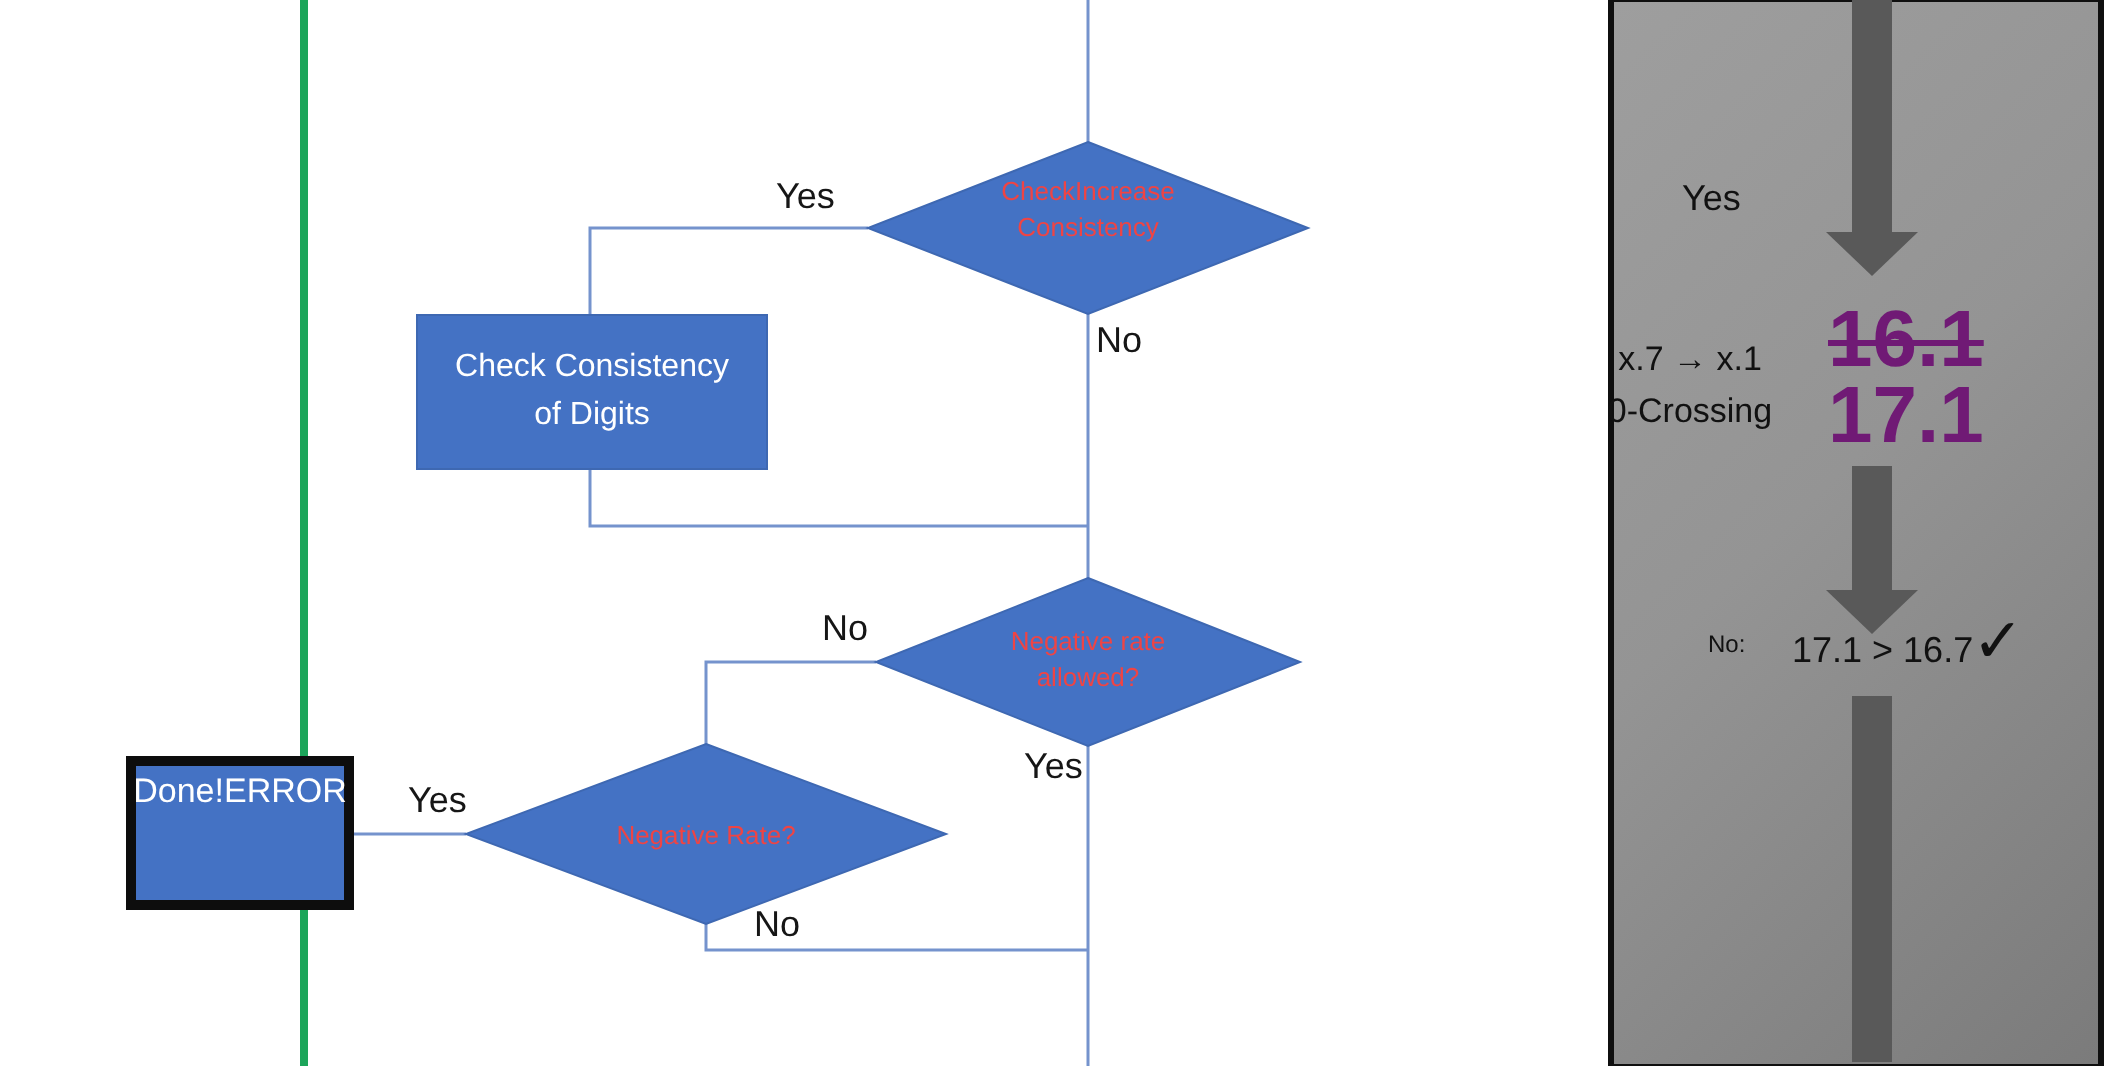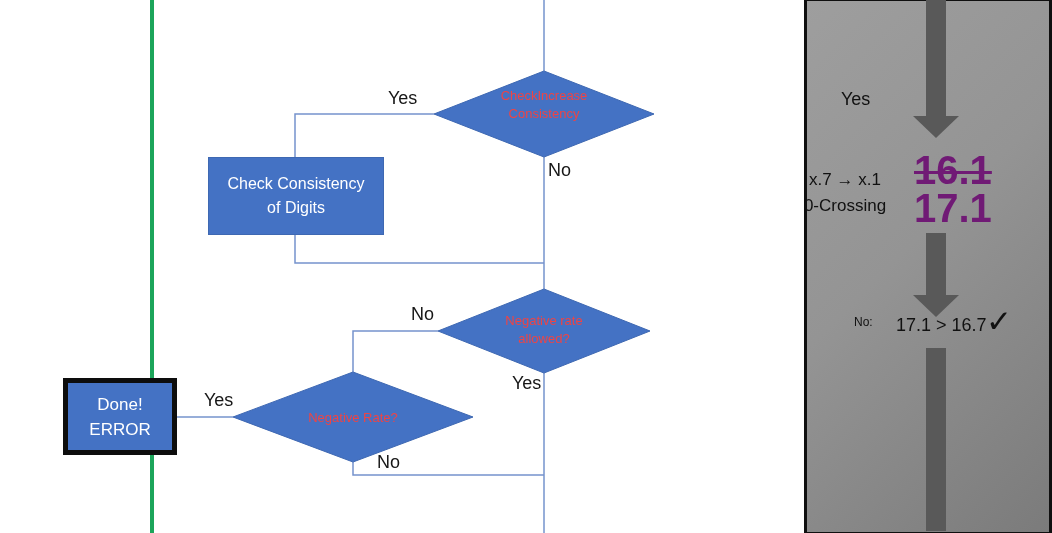--- a/index.html
+++ b/index.html
@@ -16,21 +16,21 @@
   .shape-text{z-index:4;color:#ef4444;text-align:center;font-size:13px;line-height:18px;}
   .branch-label{z-index:4;font-size:18px;color:#161616;white-space:nowrap;}
   
   .process-box{
     left:208px;top:157px;width:176px;height:78px;background:#4472C4;border:1px solid #3E68B2;
     box-sizing:border-box;z-index:3;display:flex;flex-direction:column;justify-content:center;
     color:#fff;text-align:center;font-size:16px;line-height:24px;
   }
   .terminal-box{
     left:63px;top:378px;width:114px;height:77px;background:#4472C4;border:5px solid #0d0d0d;
-    box-sizing:border-box;z-index:3;display:flex;flex-direction:column;justify-content:center;
+    box-sizing:border-box;z-index:3;display:flex;justify-content:center;
     color:#fff;text-align:center;font-size:17px;line-height:25px;
   }
   
   .panel{
     left:804px;top:-2px;width:248px;height:537px;box-sizing:border-box;border:3px solid #0f0f0f;
     background:linear-gradient(135deg,#9E9E9E 0%,#949494 45%,#7B7B7B 100%);z-index:5;
   }
   .panel-item{z-index:6;}
   .arrow-shaft{width:20px;background:#595959;}
   .arrow-head{width:0;height:0;border-left:23px solid transparent;border-right:23px solid transparent;border-top:22px solid #595959;}

